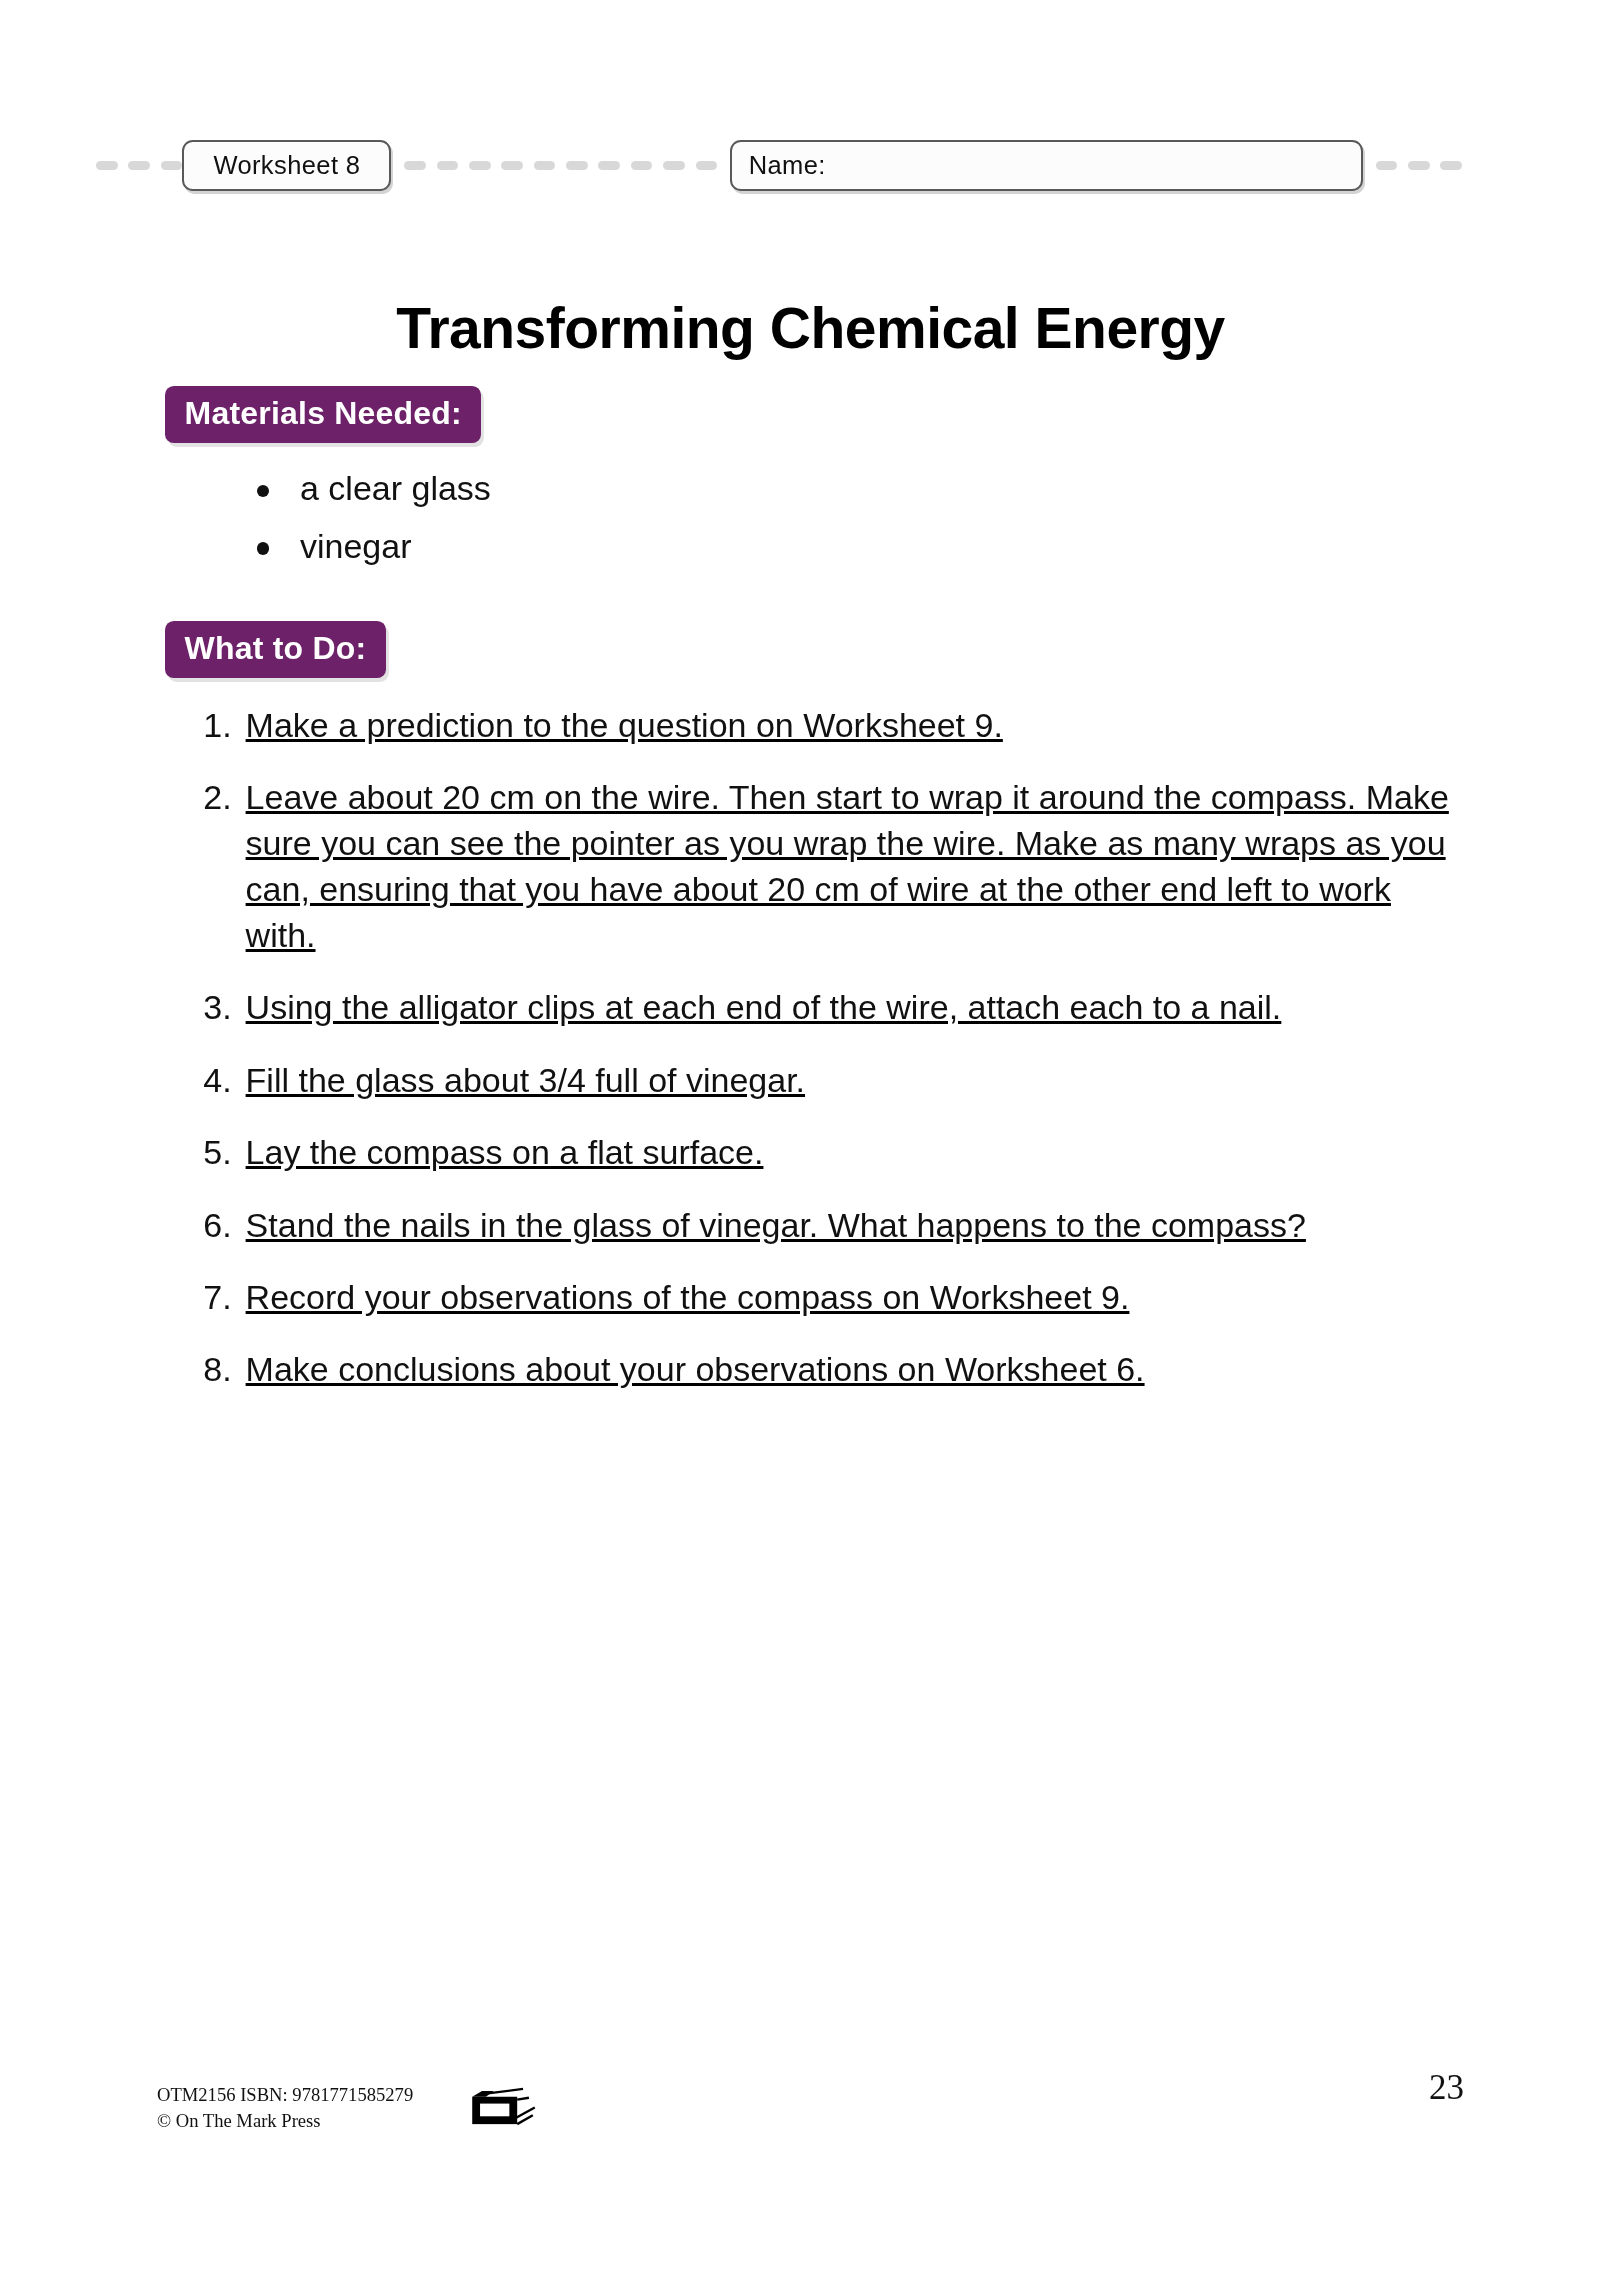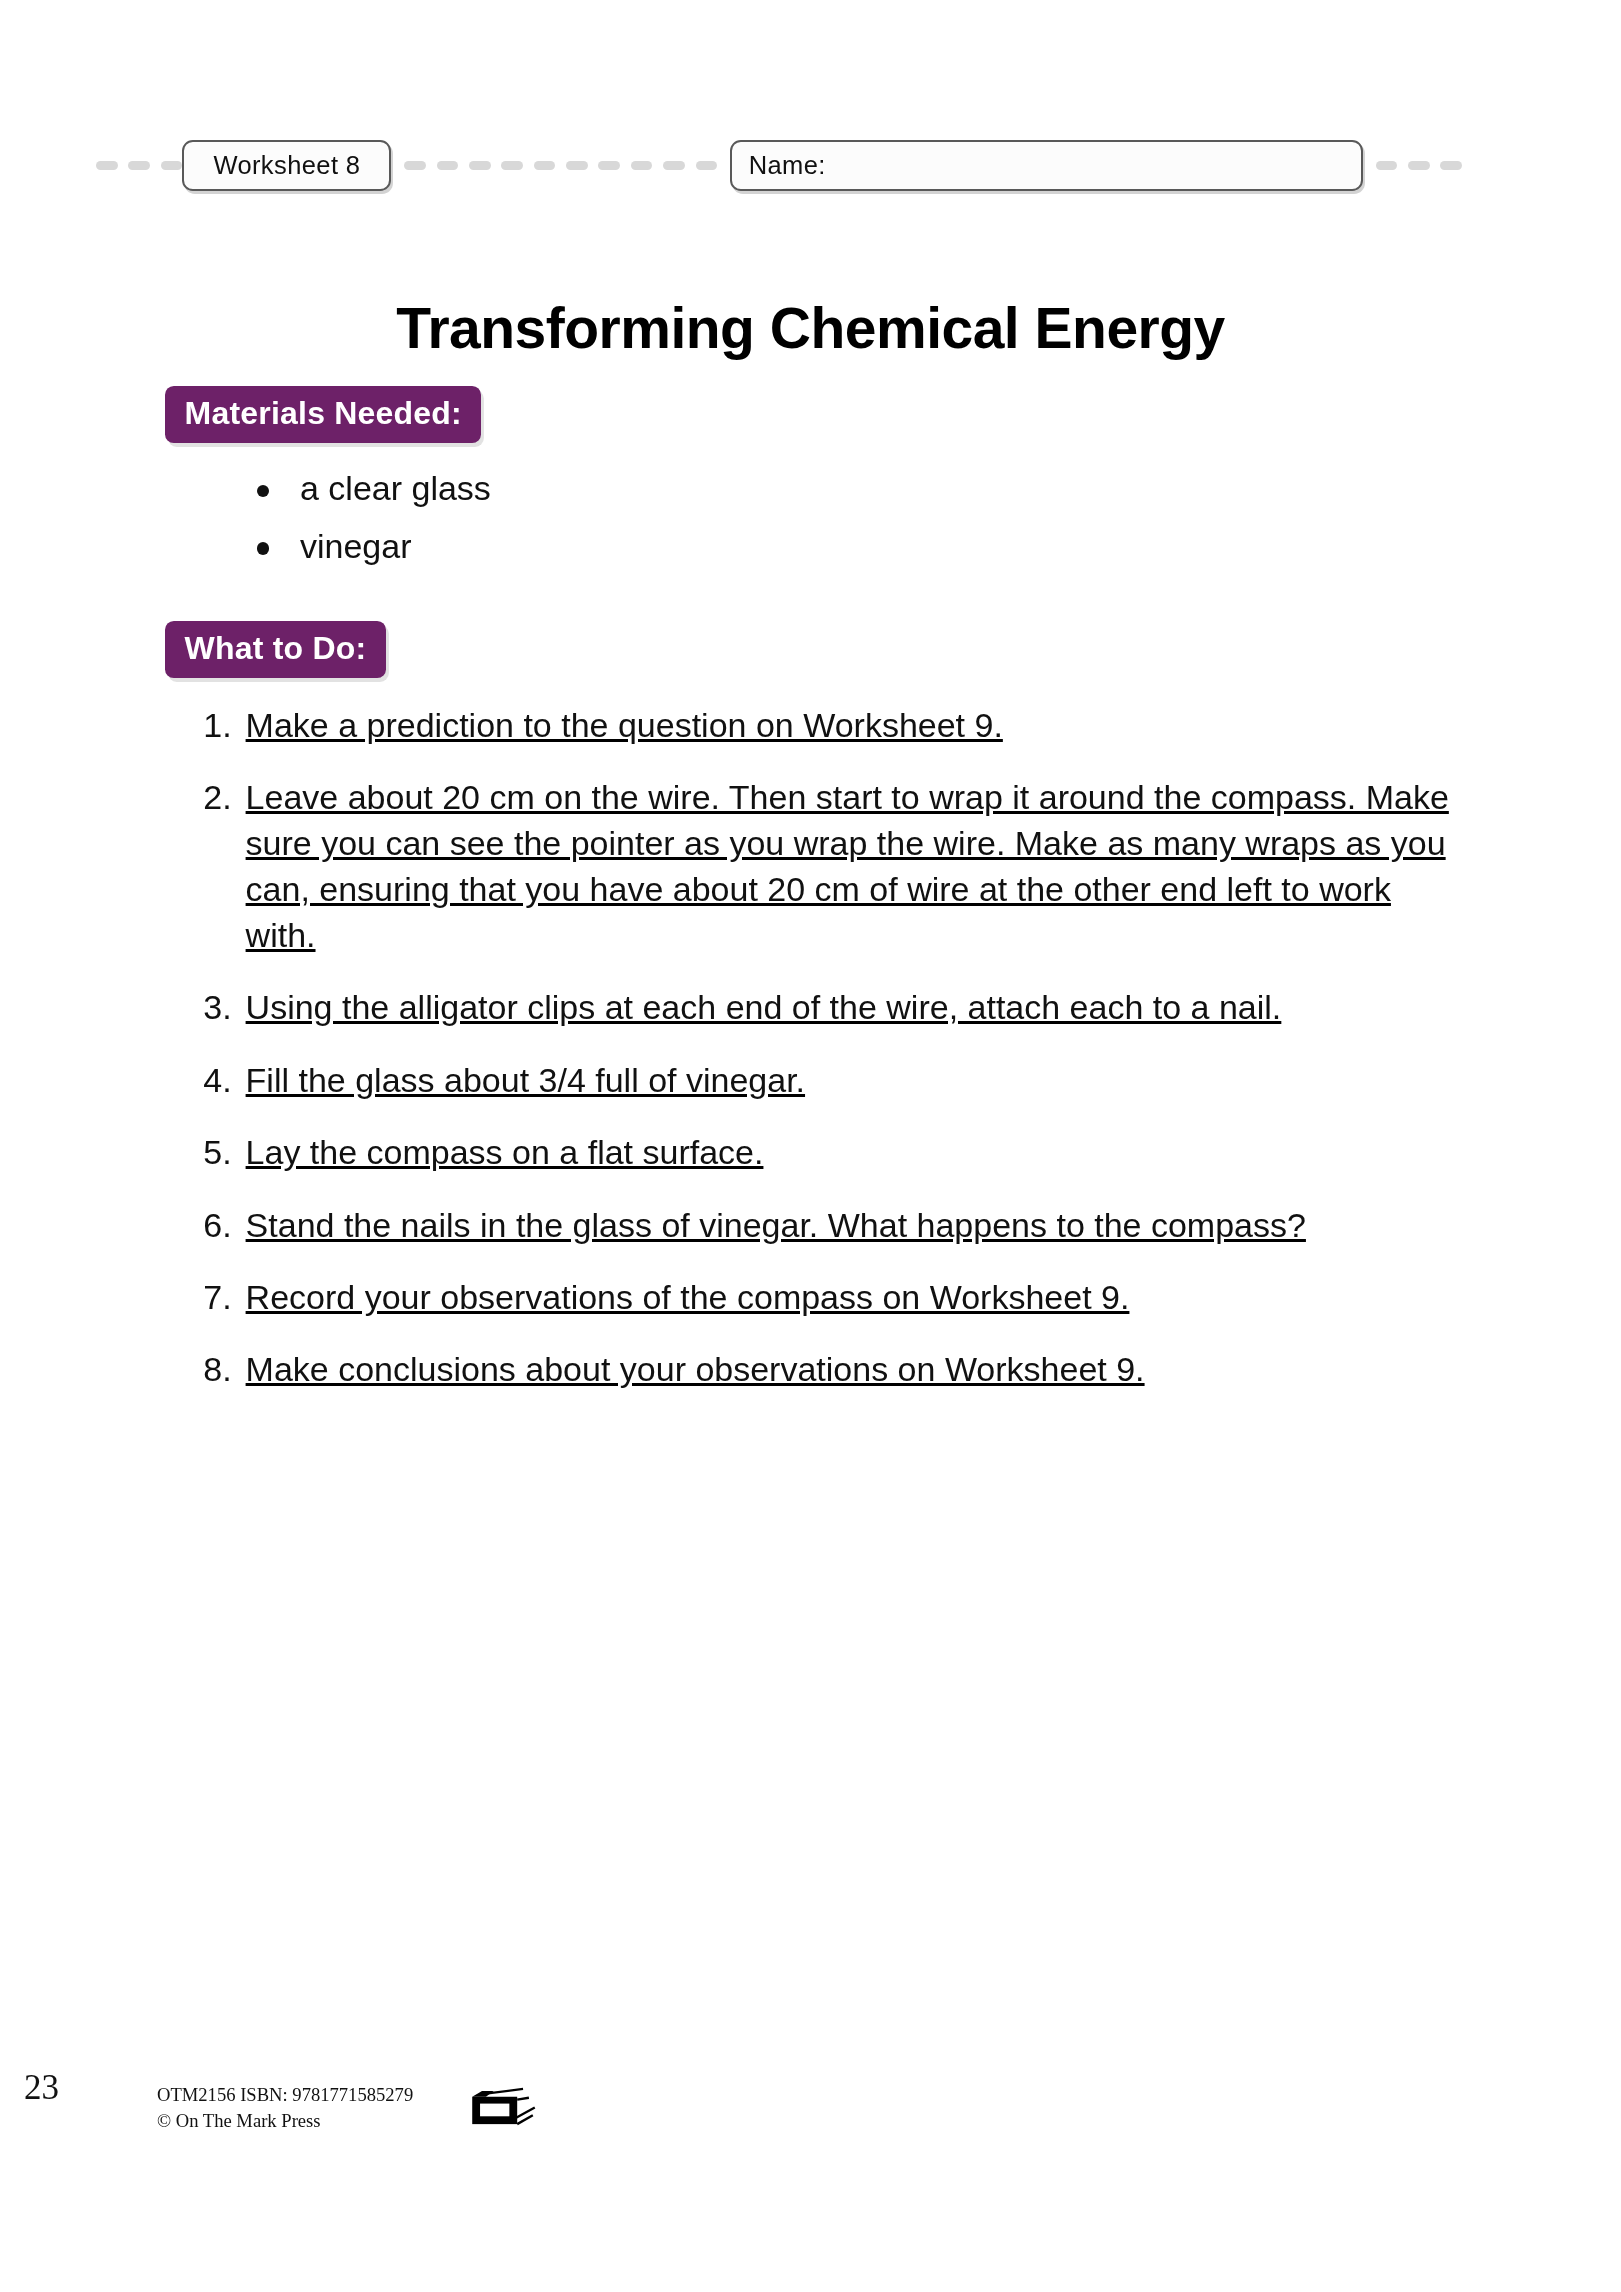--- a/index.html
+++ b/index.html
@@ -212,25 +212,24 @@
   .footer-logo {
     margin-left: 55px;
     margin-top: 3.9px;
     flex: 0 0 auto;
   }
   .page-number {
     position: absolute;
     left: 0;
     top: 2068px;
     width: 1464px;
-    text-align: left;
+    text-align: right;
     font-family: "Liberation Serif", serif;
     font-size: 35px;
     color: #111;
-    margin-left: 24px;
   }
 </style>
 </head>
 <body>
 
 <div class="page">
 
   <div class="header">
 
     <div class="dash-run lead">
@@ -287,21 +286,21 @@
     </div>
 
     <ol class="steps">
       <li>Make a prediction to the question on Worksheet 9.</li>
       <li>Leave about 20 cm on the wire. Then start to wrap it around the compass. Make sure you can see the pointer as you wrap the wire. Make as many wraps as you can, ensuring that you have about 20 cm of wire at the other end left to work with.</li>
       <li>Using the alligator clips at each end of the wire, attach each to a nail.</li>
       <li>Fill the glass about 3/4 full of vinegar.</li>
       <li>Lay the compass on a flat surface.</li>
       <li>Stand the nails in the glass of vinegar. What happens to the compass?</li>
       <li>Record your observations of the compass on Worksheet 9.</li>
-      <li>Make conclusions about your observations on Worksheet 9.</li>
+      <li>Make conclusions about your observations on Worksheet 6.</li>
     </ol>
   </div>
 
   <div class="footer">
     <div>
       <div class="footer-text">OTM2156   ISBN: 9781771585279</div>
       <div class="footer-text">© On The Mark Press</div>
     </div>
     <div class="footer-logo">
       <svg width="71" height="43" viewBox="0 0 72 44" aria-hidden="true">

